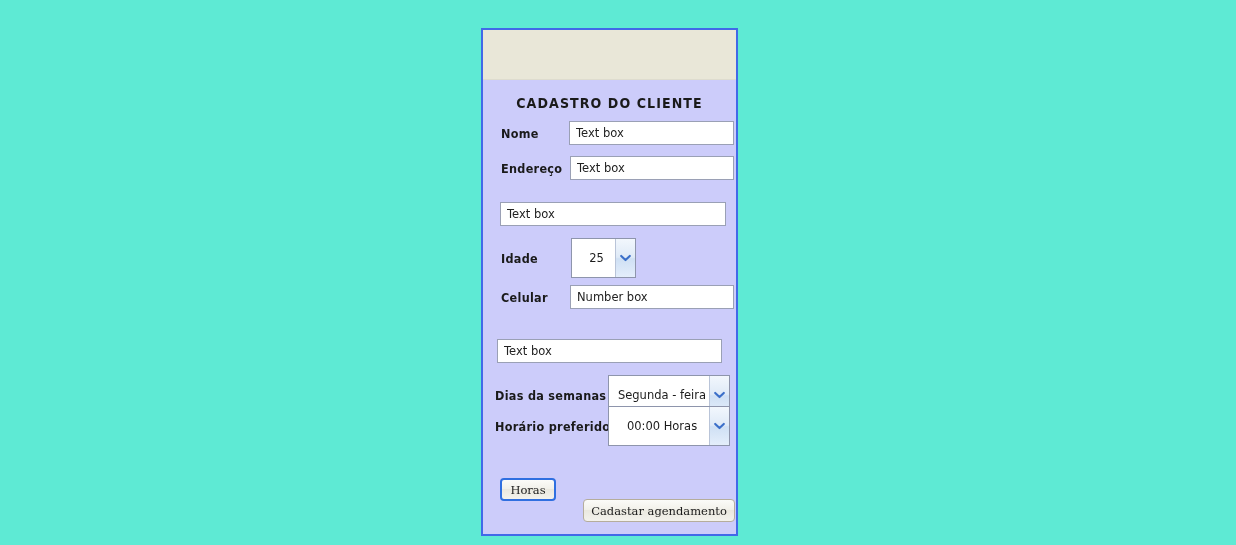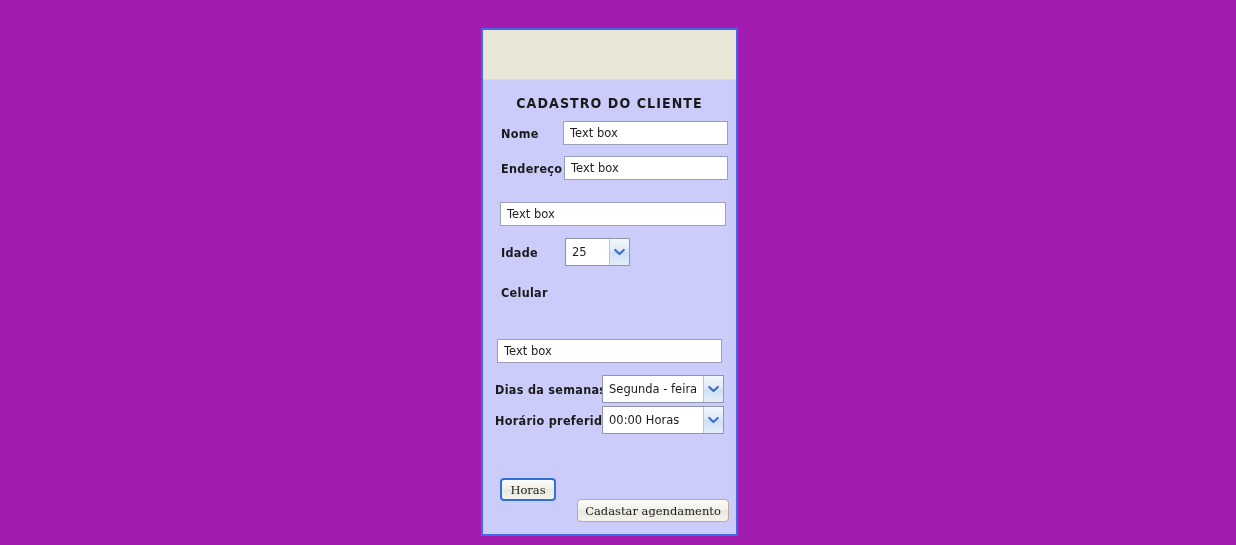--- a/index.html
+++ b/index.html
@@ -9,21 +9,21 @@
     background: #000000;
     width: 1236px;
     height: 545px;
     overflow: hidden;
   }
 
   #stage {
     position: relative;
     width: 1236px;
     height: 545px;
-    background: #a21caf;
+    background: #5eead4;
   }
 
   
   #app-window {
     position: absolute;
     left: 481px;
     top: 28px;
     width: 257px;
     height: 508px;
     border: 2px solid #4169e8;
@@ -61,20 +61,21 @@
     letter-spacing: 1.1px;
     line-height: 1;
     transform: scaleX(0.97);
   }
 
   
   .row {
     position: absolute;
     display: flex;
     align-items: center;
+    gap: 6px;
   }
 
   .field-label {
     font-size: 12.5px;
     white-space: nowrap;
   }
 
   
   .textbox {
     box-sizing: border-box;
@@ -86,29 +87,30 @@
     color: #222222;
     padding: 0 2px 0 6px;
     line-height: 22px;
     outline: none;
   }
   .textbox::placeholder { color: #222222; opacity: 1; }
 
   
   .selectbox {
     box-sizing: border-box;
-    height: 28px;
+    height: 40px;
     background: #ffffff;
     border: 1px solid #8e95ac;
     display: flex;
     align-items: center;
     position: relative;
     font-family: "DejaVu Sans", sans-serif;
     font-size: 11.5px;
     color: #1c1c1c;
+    text-align: center;
   }
   .selectbox .sel-value {
     padding-left: 6px;
     flex: 1;
     white-space: nowrap;
     overflow: hidden;
   }
   .selectbox .sel-arrow {
     width: 19px;
     align-self: stretch;
@@ -178,20 +180,21 @@
           <span class="sel-arrow">
             <svg width="11" height="8" viewBox="0 0 11 8" aria-hidden="true">
               <path d="M1.2 1.9 L5.5 6.1 L9.8 1.9" fill="none" stroke="#3b6fc9" stroke-width="2.1" stroke-linecap="round" stroke-linejoin="round"></path>
             </svg>
           </span>
         </div>
       </div>
 
       <div class="row" style="left:18px; top:205px;">
         <span class="hand field-label" style="width:63px;">Celular</span>
+        <input class="textbox" type="text" style="width: 164px;" value="Number box">
       </div>
 
       <div class="row" style="left:14px; top:259px;">
         <input class="textbox" type="text" style="width: 225px;" value="Text box">
       </div>
 
       <div class="row" style="left:12px; top:295px;">
         <span class="hand field-label" style="width:107px;">Dias da semanas</span>
         <div class="selectbox" style="width:122px;">
           <span class="sel-value">Segunda - feira</span>

